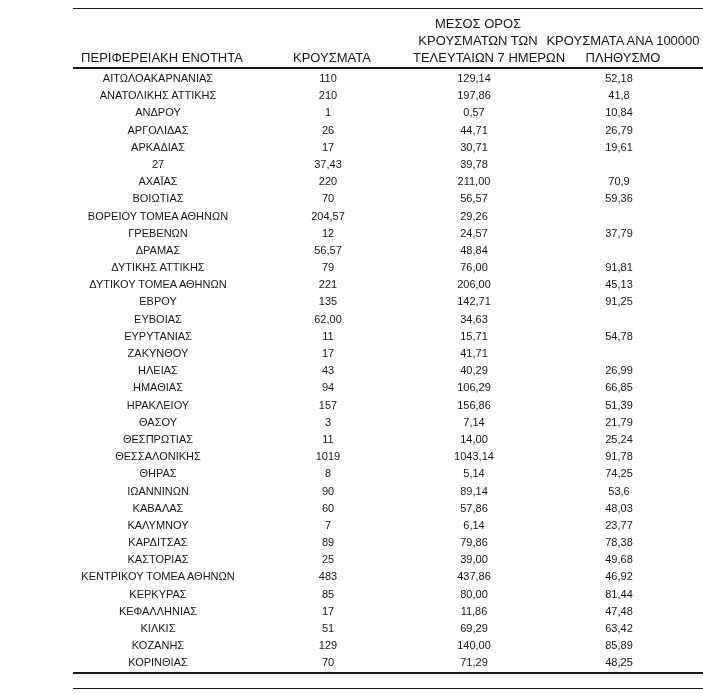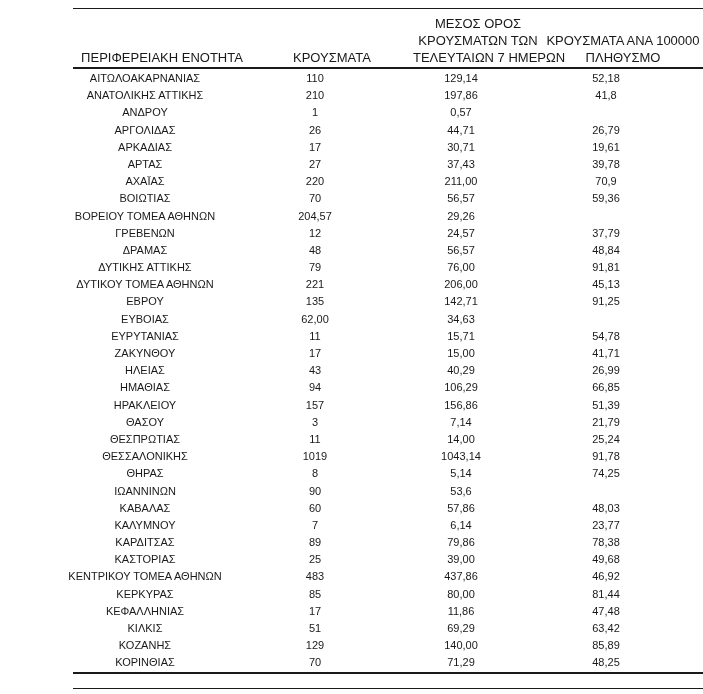--- a/index.html
+++ b/index.html
@@ -23,21 +23,21 @@
     grid-template-columns:178px 162px 130px 160px;
     align-items:end;
   }
   .th{
     text-align:center;
     font-size:13px;line-height:17px;
     white-space:nowrap;
     padding-bottom:1px;
   }
   .tbody{
-    position:absolute;left:56px;top:70px;width:630px;
+    position:absolute;left:69px;top:70px;width:630px;
   }
   .tr{
     display:grid;
     grid-template-columns:178px 162px 130px 160px;
     height:17.2px;
   }
   .td{
     text-align:center;
     font-size:11px;line-height:17.2px;
     white-space:nowrap;
@@ -82,38 +82,38 @@
     <div class="td">ΑΝΑΤΟΛΙΚΗΣ ΑΤΤΙΚΗΣ</div>
     <div class="td">210</div>
     <div class="td">197,86</div>
     <div class="td">41,8</div>
   </div>
 
   <div class="tr">
     <div class="td">ΑΝΔΡΟΥ</div>
     <div class="td">1</div>
     <div class="td">0,57</div>
+    <div class="td">10,84</div>
   </div>
 
   <div class="tr">
     <div class="td">ΑΡΓΟΛΙΔΑΣ</div>
     <div class="td">26</div>
     <div class="td">44,71</div>
     <div class="td">26,79</div>
   </div>
 
   <div class="tr">
     <div class="td">ΑΡΚΑΔΙΑΣ</div>
     <div class="td">17</div>
     <div class="td">30,71</div>
     <div class="td">19,61</div>
   </div>
 
   <div class="tr">
-    <div class="td">ΑΡΤΑΣ</div>
     <div class="td">27</div>
     <div class="td">37,43</div>
     <div class="td">39,78</div>
   </div>
 
   <div class="tr">
     <div class="td">ΑΧΑΪΑΣ</div>
     <div class="td">220</div>
     <div class="td">211,00</div>
     <div class="td">70,9</div>
@@ -134,21 +134,20 @@
 
   <div class="tr">
     <div class="td">ΓΡΕΒΕΝΩΝ</div>
     <div class="td">12</div>
     <div class="td">24,57</div>
     <div class="td">37,79</div>
   </div>
 
   <div class="tr">
     <div class="td">ΔΡΑΜΑΣ</div>
-    <div class="td">48</div>
     <div class="td">56,57</div>
     <div class="td">48,84</div>
   </div>
 
   <div class="tr">
     <div class="td">ΔΥΤΙΚΗΣ ΑΤΤΙΚΗΣ</div>
     <div class="td">79</div>
     <div class="td">76,00</div>
     <div class="td">91,81</div>
   </div>
@@ -176,21 +175,20 @@
   <div class="tr">
     <div class="td">ΕΥΡΥΤΑΝΙΑΣ</div>
     <div class="td">11</div>
     <div class="td">15,71</div>
     <div class="td">54,78</div>
   </div>
 
   <div class="tr">
     <div class="td">ΖΑΚΥΝΘΟΥ</div>
     <div class="td">17</div>
-    <div class="td">15,00</div>
     <div class="td">41,71</div>
   </div>
 
   <div class="tr">
     <div class="td">ΗΛΕΙΑΣ</div>
     <div class="td">43</div>
     <div class="td">40,29</div>
     <div class="td">26,99</div>
   </div>
 
@@ -232,20 +230,21 @@
   <div class="tr">
     <div class="td">ΘΗΡΑΣ</div>
     <div class="td">8</div>
     <div class="td">5,14</div>
     <div class="td">74,25</div>
   </div>
 
   <div class="tr">
     <div class="td">ΙΩΑΝΝΙΝΩΝ</div>
     <div class="td">90</div>
+    <div class="td">89,14</div>
     <div class="td">53,6</div>
   </div>
 
   <div class="tr">
     <div class="td">ΚΑΒΑΛΑΣ</div>
     <div class="td">60</div>
     <div class="td">57,86</div>
     <div class="td">48,03</div>
   </div>
 

